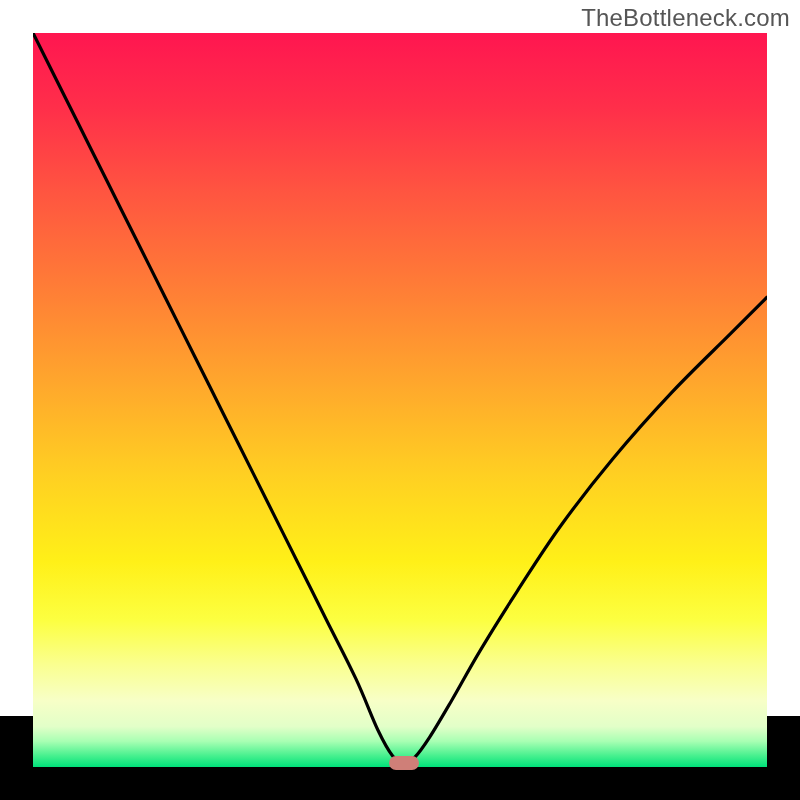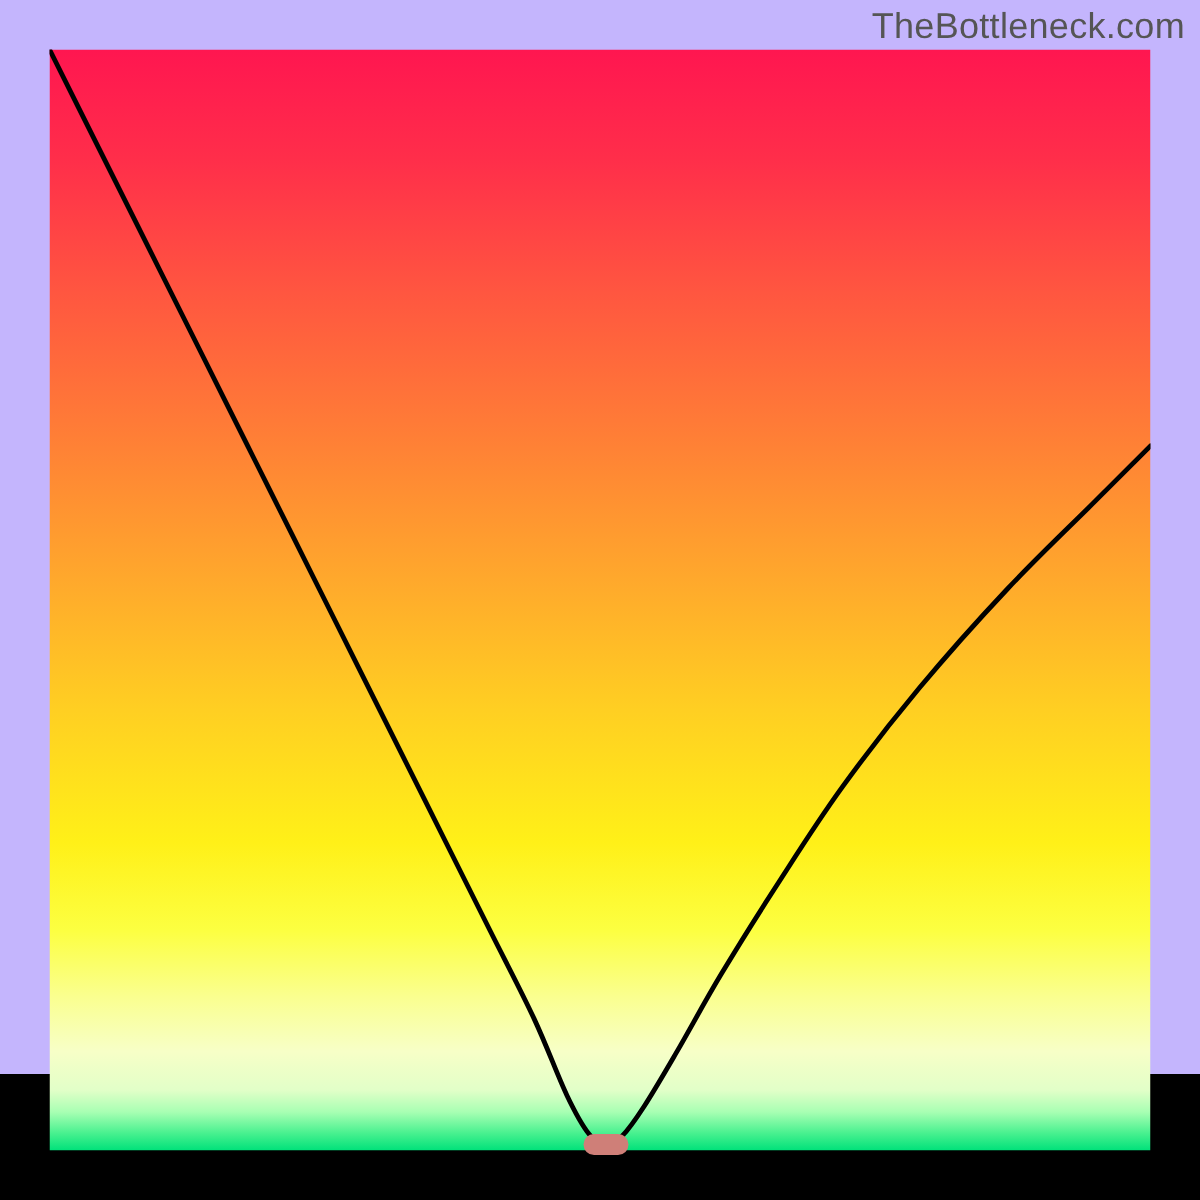--- a/index.html
+++ b/index.html
@@ -8,21 +8,21 @@
     width: 800px;
     height: 800px;
     overflow: hidden;
     background: #000;
     font-family: Arial, Helvetica, sans-serif;
   }
   .frame {
     position: relative;
     width: 800px;
     height: 716px;
-    background: #c4b5fd;
+    background: #ffffff;
     text-align: right;
   }
   .watermark {
     position: absolute;
     top: 4px;
     right: 10px;
     color: #555;
     font-size: 24px;
     font-weight: 500;
     letter-spacing: 0.2px;

